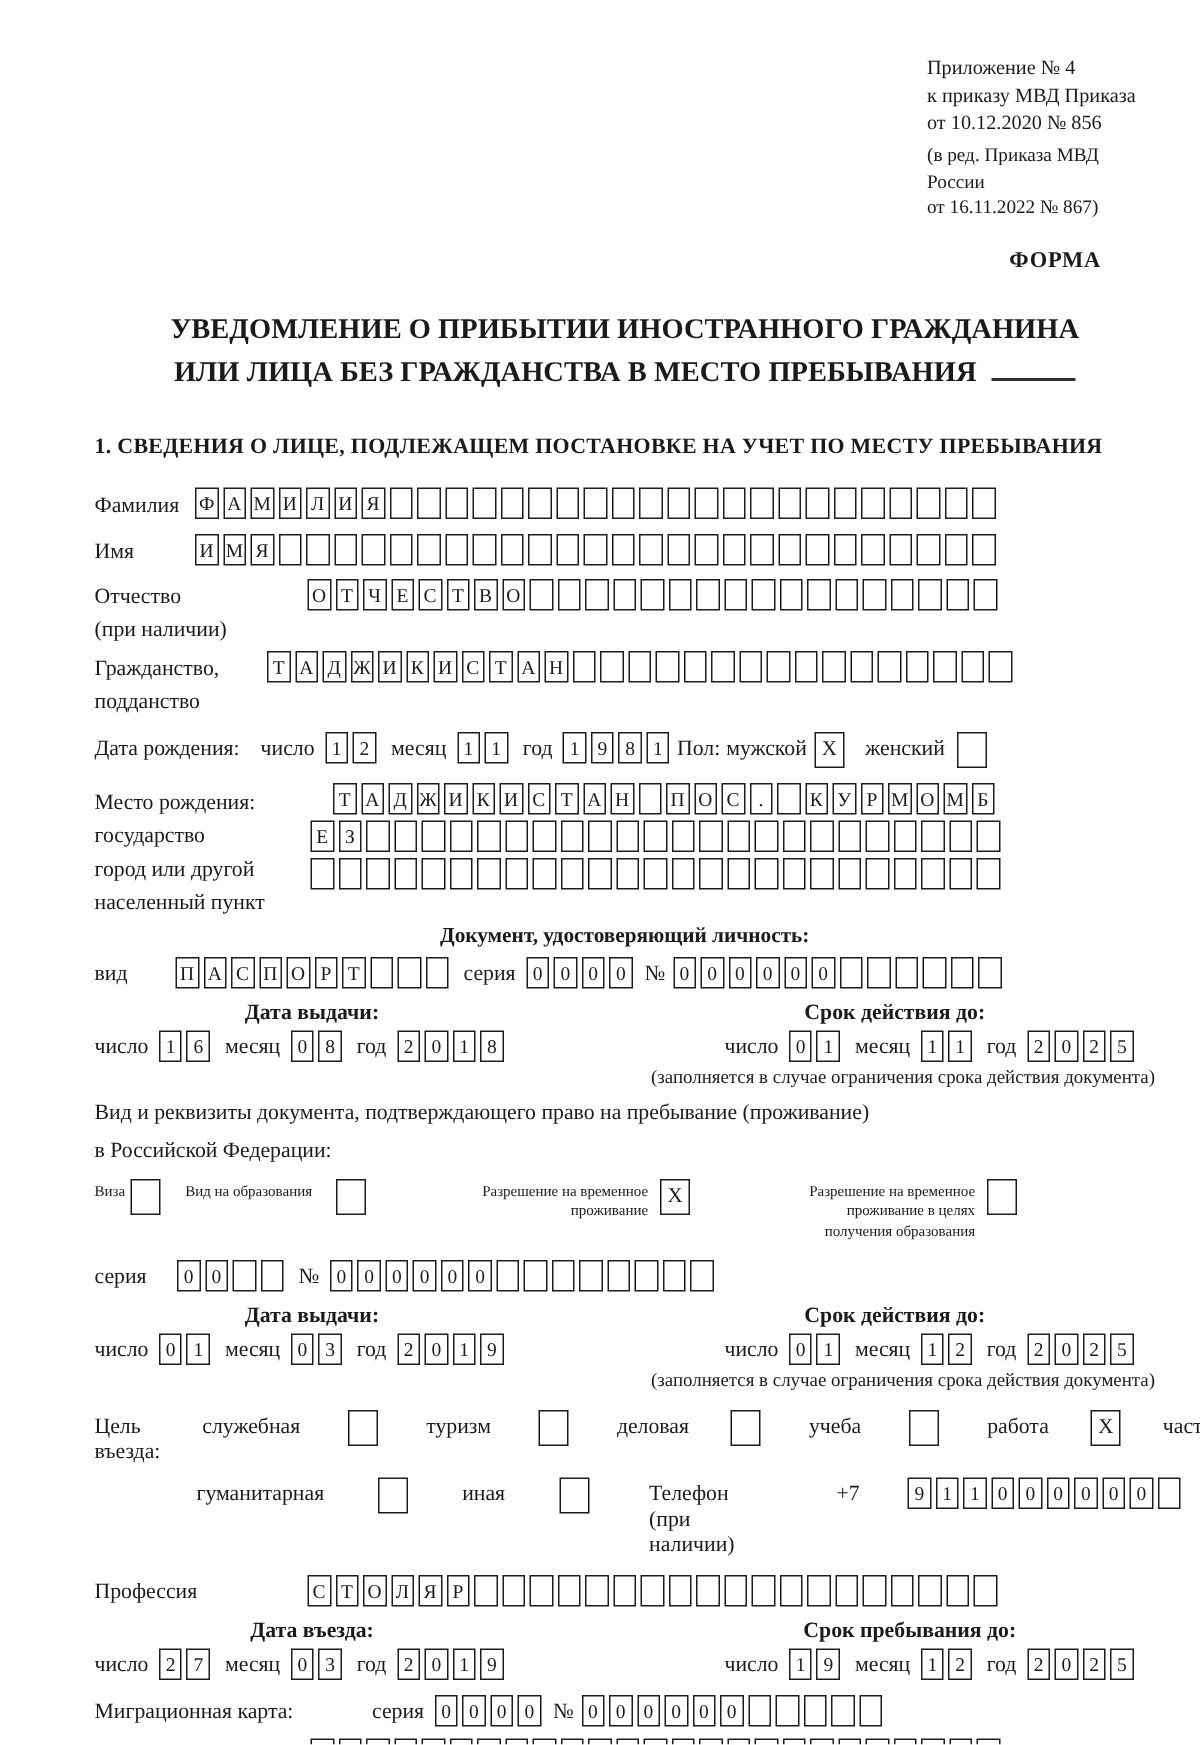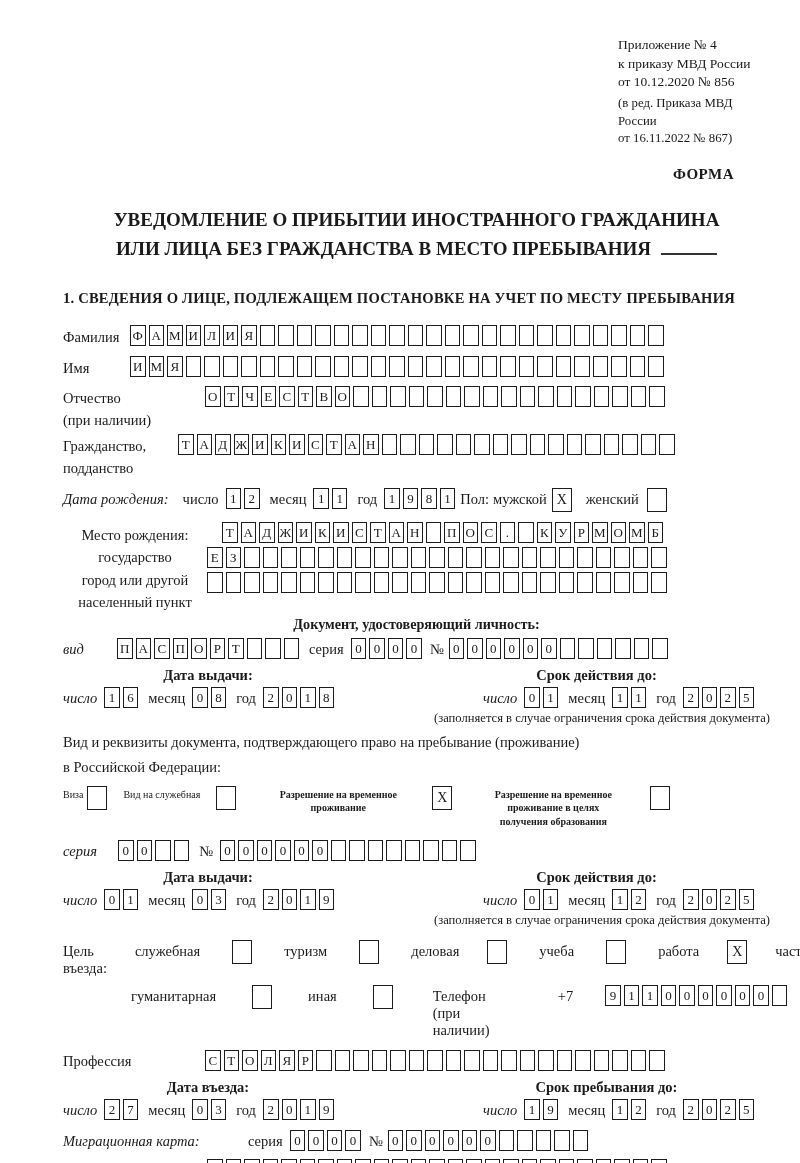--- a/index.html
+++ b/index.html
@@ -32,51 +32,51 @@
     font-size: 13px; line-height: 1; flex: none;
   }
   .cb {
     display: inline-flex; align-items: center; justify-content: center;
     width: 20px; height: 24px; border: 1.8px solid #1c1c1c;
     font-size: 14px; flex: none;
   }
   .w67 { width: 67px; flex: none; }
   .w115 { width: 115px; flex: none; }
   .w142 { width: 142px; flex: none; }
-  .w144 { width: 144px; flex: none; text-align: center; }
+  .w144 { width: 144px; flex: none; }
   .dlbl { font-size: 14.5px; padding-top: 3px; margin: 0 7px; }
-  .dlbl.first { margin-left: 0; font-style: italic; }
+  .dlbl.first { margin-left: 0; }
   .dgroup { display: flex; align-items: flex-start; }
   .dates-block { margin-top: 8px; }
   .dates-heads { display: flex; font-weight: bold; font-size: 14.5px; }
   .dates-heads .h1 { width: 420px; text-align: center; }
   .dates-heads .h2 { flex: 1; text-align: center; }
   .dates-row { display: flex; margin-top: 3px; }
   .dates-row .g1 { width: 420px; }
   .note { text-align: right; font-size: 12.6px; margin-top: 3px; }
   .center-bold { text-align: center; font-weight: bold; font-size: 14.2px; margin-top: 7px; }
   .intro { font-size: 14.5px; margin-top: 8px; }
   .opt { display: flex; align-items: flex-start; }
   .opt .txt { font-size: 10px; line-height: 1.35; padding-top: 2px; }
-  .opt .txt.c { text-align: center; font-weight: bold; }
+  .opt .txt.c { text-align: right; }
   .opts-row { display: flex; margin-top: 10px; }
   .purpose-row { display: flex; align-items: flex-start; margin-top: 12px; font-size: 14.5px; gap: 12px; }
   .purpose-row .plbl { padding-top: 3px; }
   .gap4 { width: 4px; flex:none; } .gap8 { width: 8px; flex:none; } .gap12 { width: 12px; flex:none; } .gap16 { width: 16px; flex:none; }
   .multi-label { font-size: 14.5px; line-height: 1.55; padding-top: 2px; }
   .cellrows .cells { margin-bottom: 4px; }
 </style>
 </head>
 <body>
 
 <div class="page">
 
   <div class="hdr">
     <div>Приложение № 4</div>
-    <div>к приказу МВД России</div>
+    <div>к приказу МВД Приказа</div>
     <div>от 10.12.2020 № 856</div>
     <div class="sub">
       <div>(в ред. Приказа МВД России</div>
       <div>от 16.11.2022 № 867)</div>
     </div>
   </div>
 
   <div class="forma">ФОРМА</div>
 
   <div class="title">
@@ -435,21 +435,21 @@
   <div class="intro">в Российской Федерации:</div>
 
   <div class="opts-row">
     <div class="opt">
       <span class="txt">Виза</span>
       <span class="gap4"></span>
       <span class="cb"></span>
     </div>
     <span class="gap16"></span>
     <div class="opt">
-      <span class="txt">Вид на служебная</span>
+      <span class="txt">Вид на образования</span>
       <span class="gap16"></span>
       <span class="cb"></span>
     </div>
     <span class="gap16"></span>
     <div class="opt">
       <div class="txt c" style="width:172px;">
         <div>Разрешение на временное</div>
         <div>проживание</div>
       </div>
       <span class="gap8"></span>

